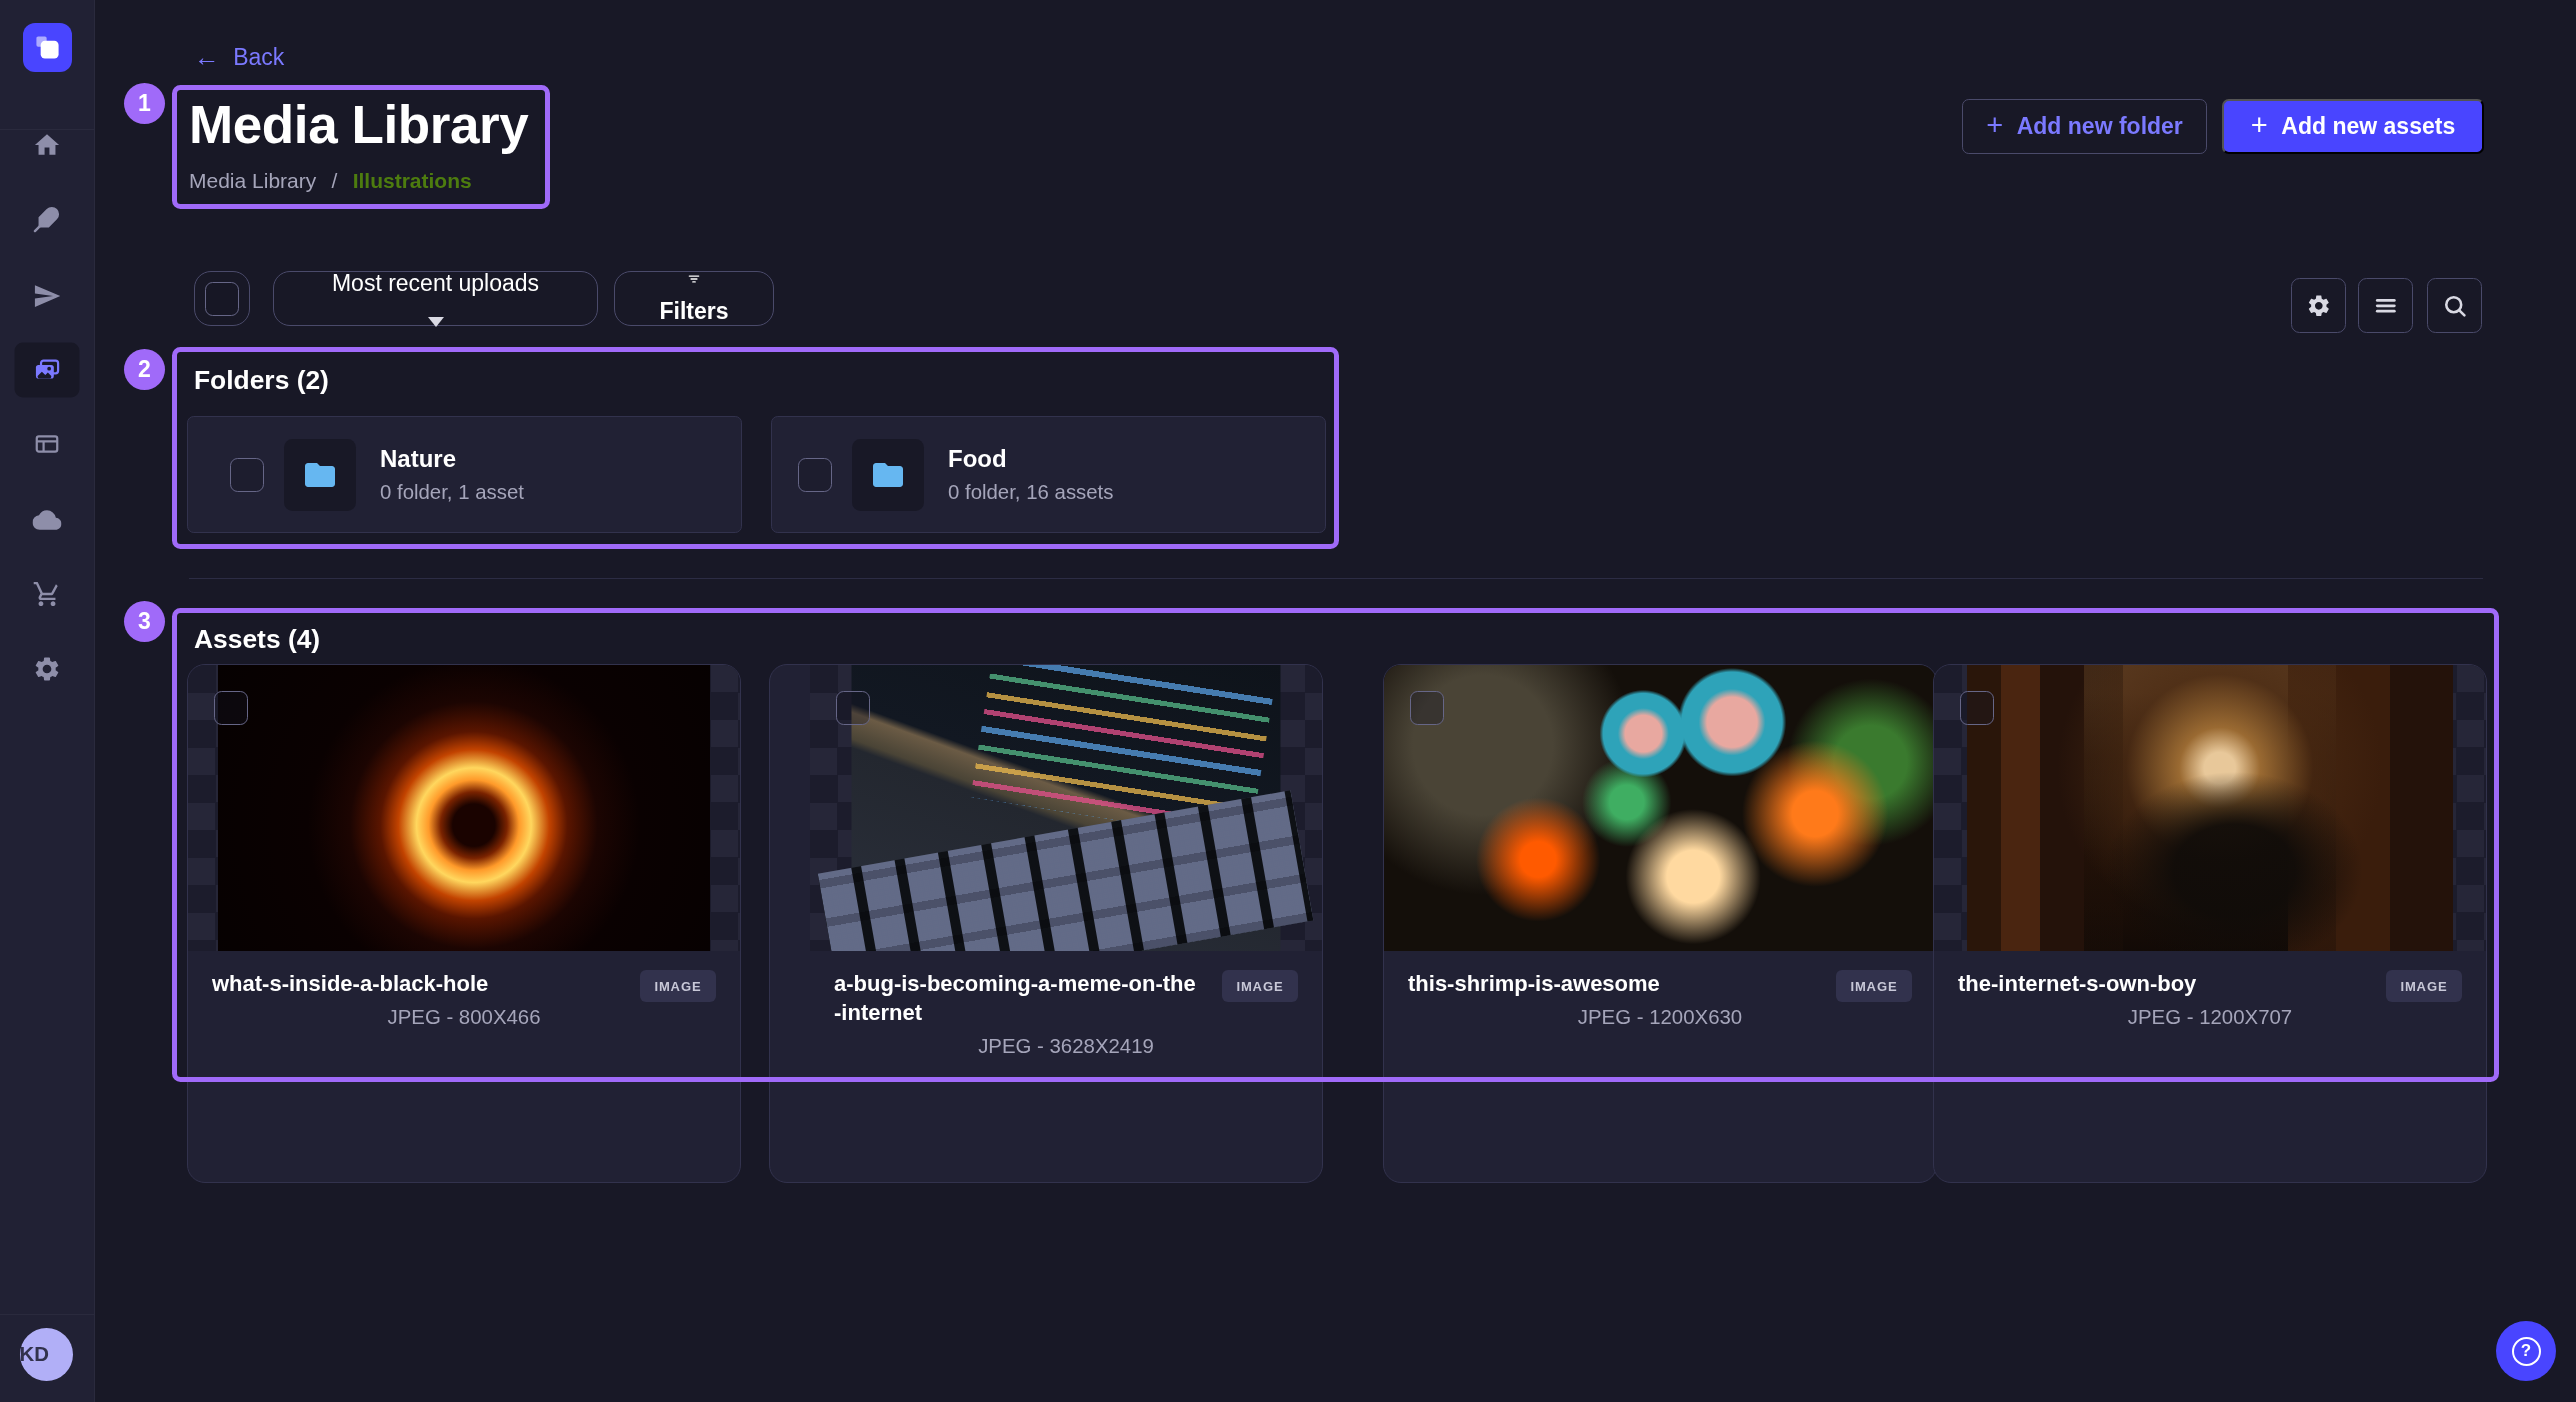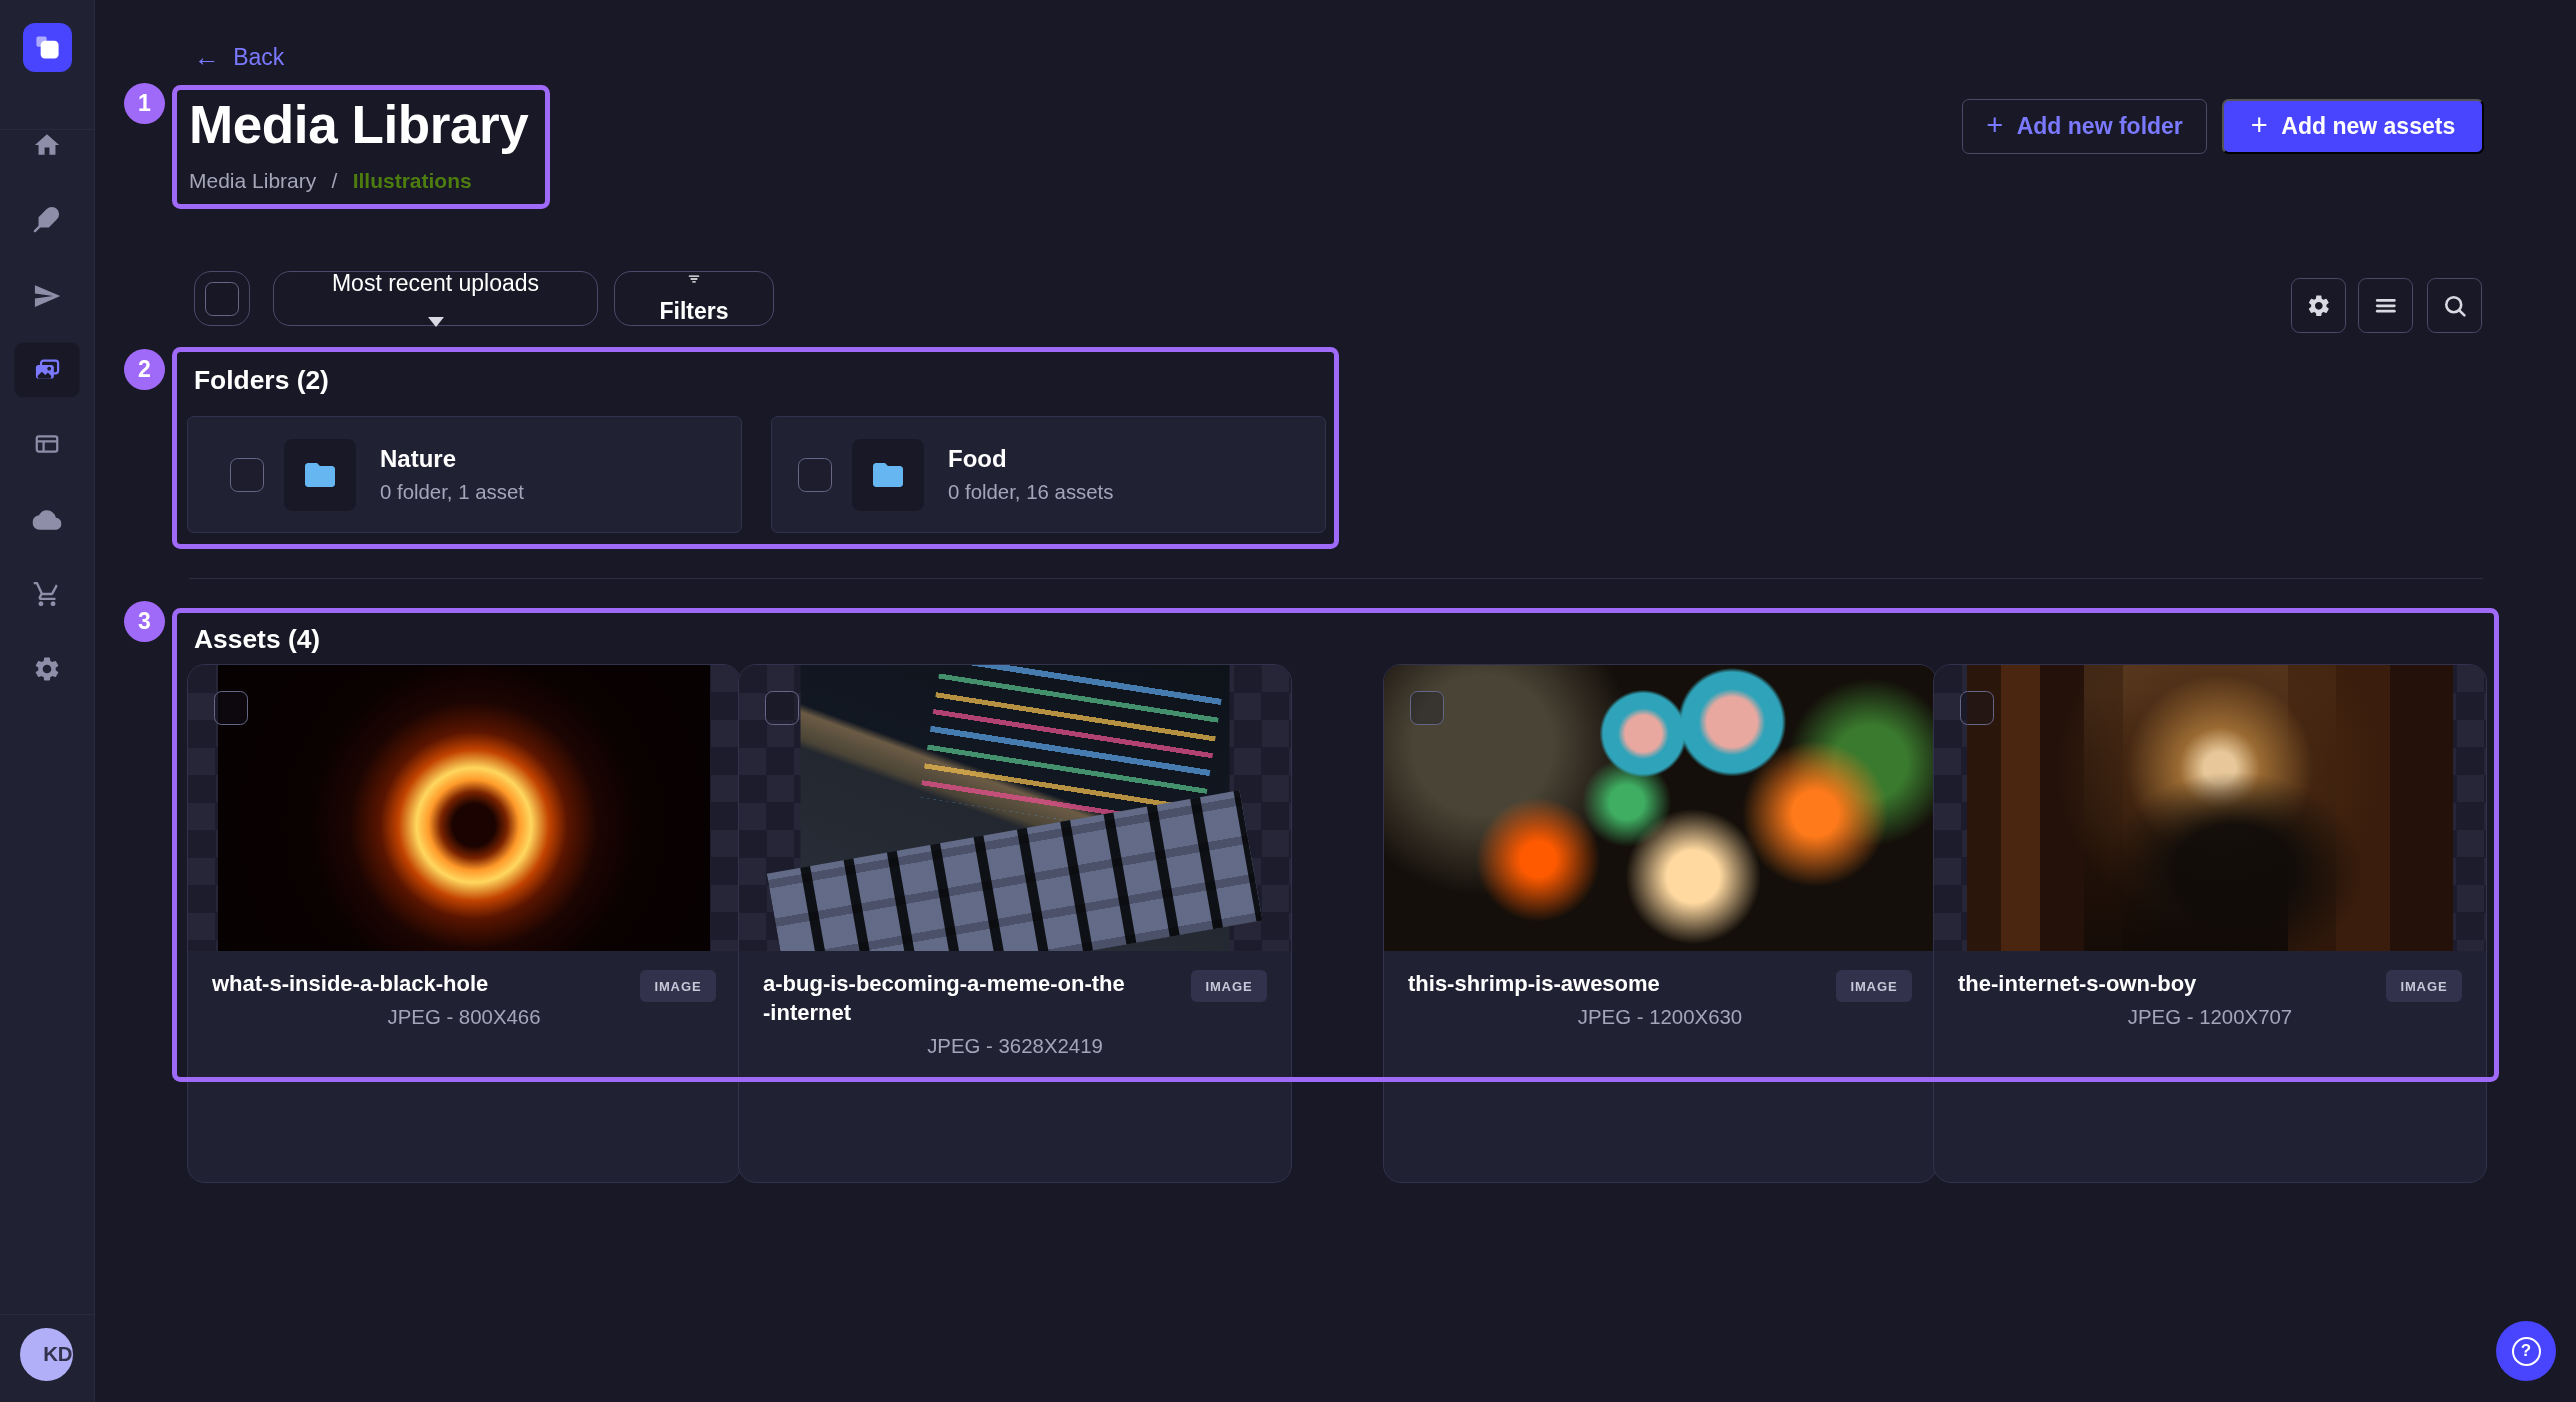--- a/index.html
+++ b/index.html
@@ -25,21 +25,21 @@
     position:absolute; left:50%; transform:translate(-50%,-50%);
     width:65px; height:55px; border-radius:8.5px;
     display:flex; align-items:center; justify-content:center;
     color:#8e8ea9; cursor:pointer;
   }
   .nav-item.active { background:#181826; color:#7b79ff; }
   .nav-item svg { width:29px; height:29px; }
   .avatar {
     position:absolute; left:19.6px; top:1328px; width:53px; height:53px;
     border-radius:50%; background:#b1aff7; color:#32324d;
-    display:flex; align-items:center; justify-content:flex-end;
+    display:flex; align-items:center; justify-content:flex-start;
     font-size:20.4px; font-weight:700; cursor:pointer;
   }
 
   
   #back-link {
     position:absolute; left:194px; top:44px;
     display:flex; align-items:center; gap:13.6px;
     color:#7b79ff; font-size:23px; cursor:pointer;
   }
   #back-link .arrow { font-size:25.6px; line-height:1; }
@@ -118,21 +118,21 @@
   .folder-name { color:#ffffff; font-size:24px; font-weight:600; }
   .folder-meta { color:#a5a5ba; font-size:20.4px; }
 
   
   .asset-card {
     position:absolute; top:664px; width:554px; height:519px;
     background:#212134; border:0.9px solid #32324d; border-radius:18px;
     overflow:hidden; cursor:pointer;
   }
   #asset-card-0 { left:187px; }
-  #asset-card-1 { left:738px; }
+  #asset-card-1 { left:769px;padding-left:40px; }
   #asset-card-2 { left:1351px;margin-left:32px; }
   #asset-card-3 { left:1933px; }
   .thumb {
     position:relative; width:100%; height:286px; overflow:hidden;
     background-color:#1c1c2c;
     background-image:
       linear-gradient(45deg,#262638 25%,transparent 25%),
       linear-gradient(-45deg,#262638 25%,transparent 25%),
       linear-gradient(45deg,transparent 75%,#262638 75%),
       linear-gradient(-45deg,transparent 75%,#262638 75%);

